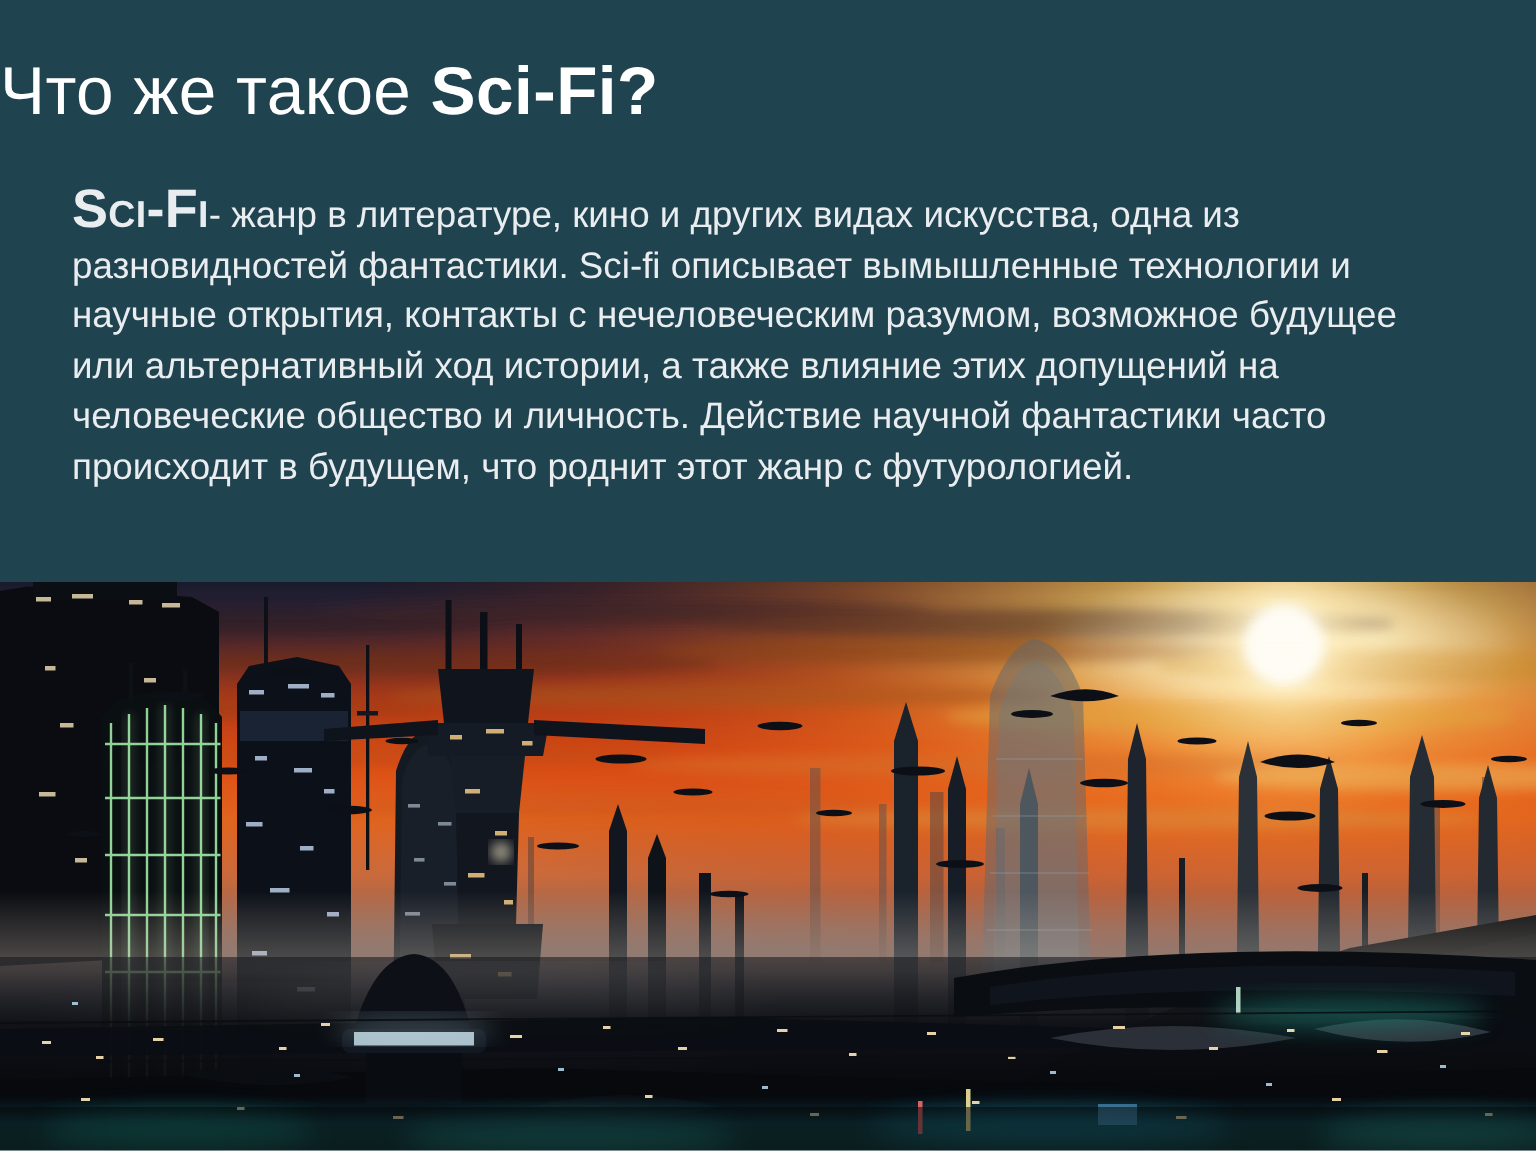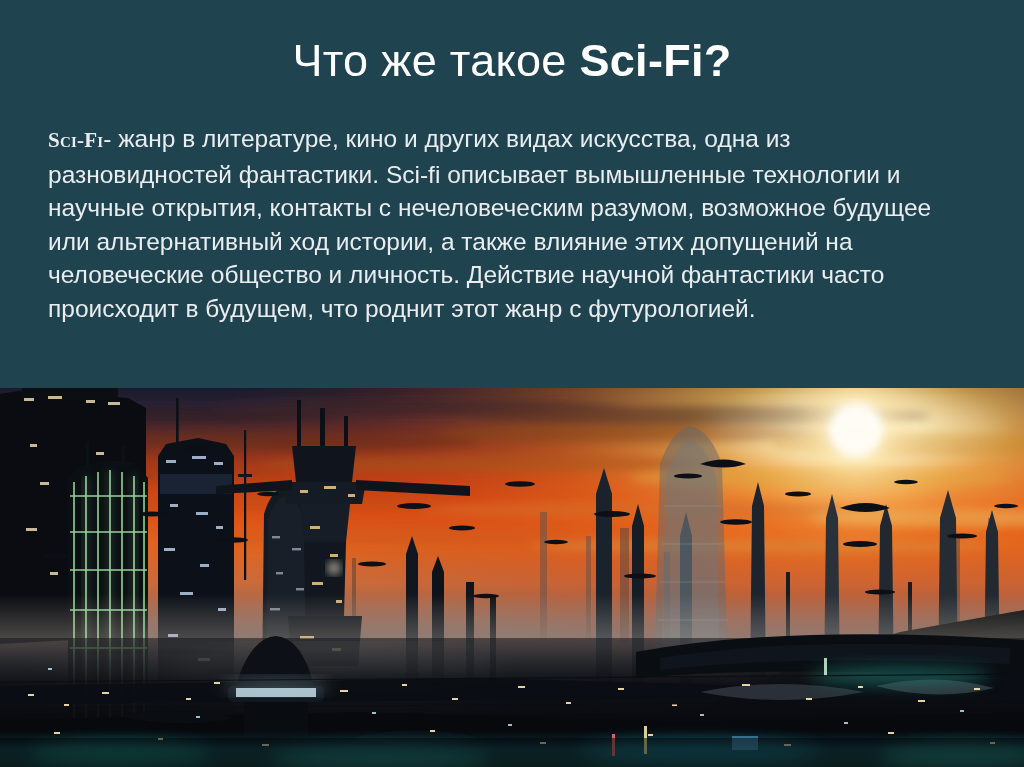--- a/index.html
+++ b/index.html
@@ -29,21 +29,21 @@
     height: 388px;
     background: #204350;
     z-index: 5;
   }
 
   .slide-title {
     position: absolute;
     left: 0;
     top: 34px;
     width: 1024px;
-    text-align: center;
+    text-align: left;
     color: #ffffff;
     font-family: "Liberation Sans", sans-serif;
     font-size: 45px;
     line-height: 54px;
     letter-spacing: 0.3px;
     font-weight: 400;
     white-space: nowrap;
   }
   .slide-title .strong {
     font-weight: 700;
@@ -55,23 +55,23 @@
     top: 122px;
     width: 900px;
     color: #e9edef;
     font-family: "Liberation Sans", sans-serif;
     font-size: 24.5px;
     line-height: 33.5px;
     font-weight: 400;
     text-align: left;
   }
   .body-text .lead {
-    font-family: Liberation Serif, serif;
+    font-family: Liberation Sans, sans-serif;
     font-weight: 700;
-    font-size: 21px;
+    font-size: 36px;
     font-variant: small-caps;
     letter-spacing: 0.2px;
   }
 
   
   .photo {
     position: absolute;
     left: 0;
     top: 386px;
     width: 1024px;

